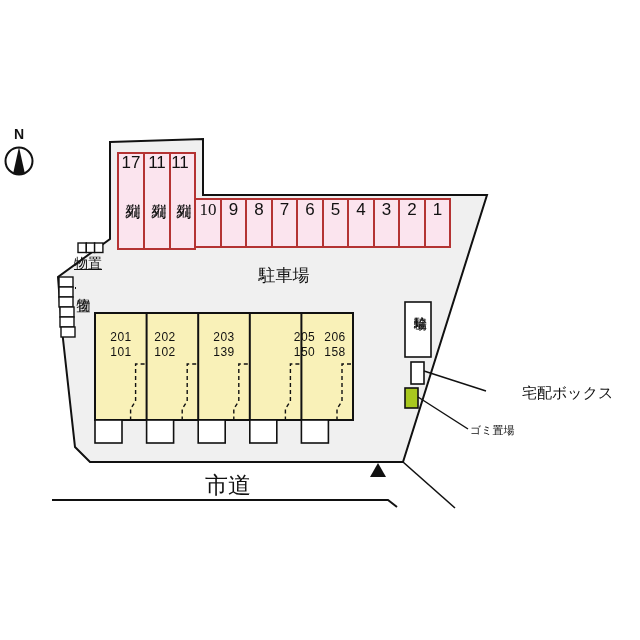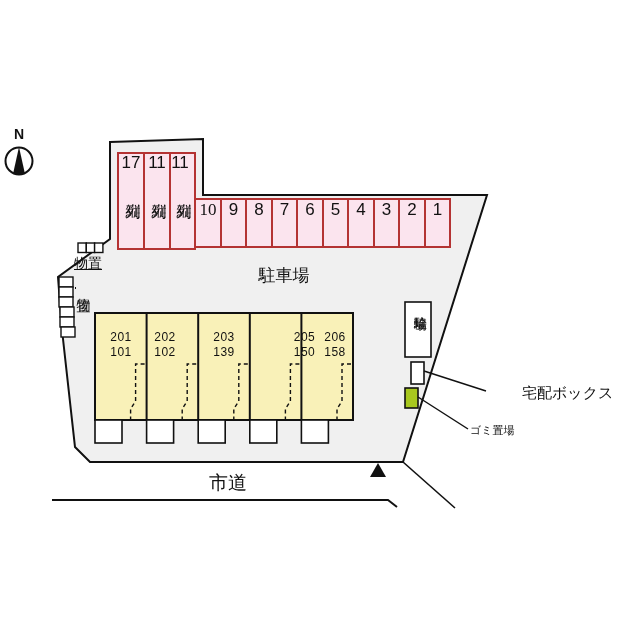--- a/index.html
+++ b/index.html
@@ -127,15 +127,15 @@
   <div class="lbl unit-label center" style="left:301px;top:330px;width:68px;">
     <span>206</span><br>
     <span>158</span>
   </div>
 
   <div class="lbl vtext" style="left:411px;top:306px;height:48px;font-size:13px;">駐輪場</div>
 
   <div class="lbl" style="left:489px;top:384px;font-size:15px;margin-left:33px;">宅配ボックス</div>
   <div class="lbl" style="left:470px;top:423px;font-size:11px;">ゴミ置場</div>
 
-  <div class="lbl center" style="left:204px;top:470px;width:48px;font-size:19px;">市道</div>
+  <div class="lbl center" style="left:204px;top:470px;width:48px;font-size:23px;">市道</div>
 
 </div>
 
 </body></html>

